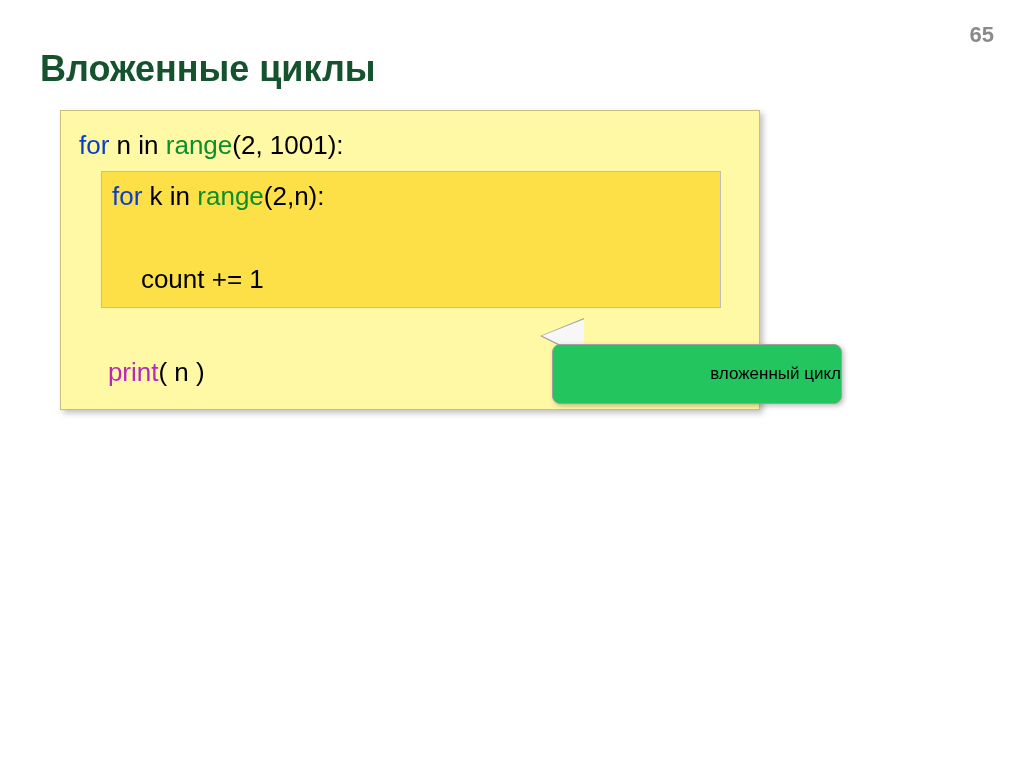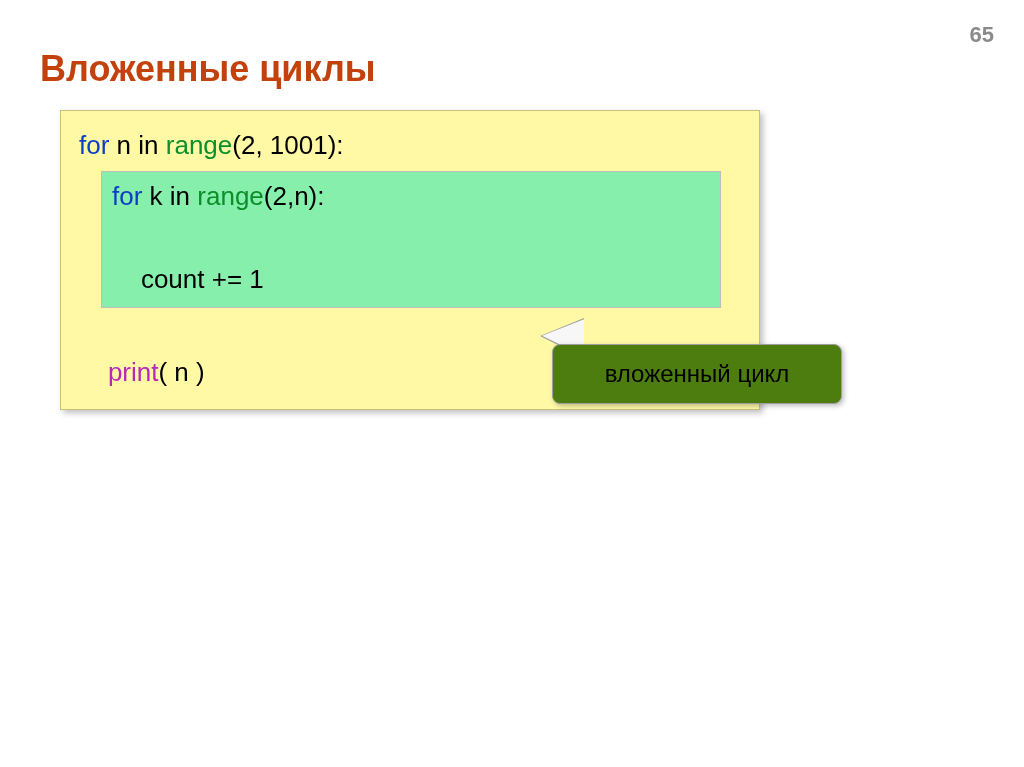--- a/index.html
+++ b/index.html
@@ -18,21 +18,21 @@
     font-size: 22px;
     font-weight: bold;
     color: #8a8a8a;
   }
   .title {
     position: absolute;
     top: 48px;
     left: 40px;
     font-size: 36px;
     font-weight: bold;
-    color: #c2410c;
+    color: #14532d;
   }
   .code-box {
     position: absolute;
     top: 110px;
     left: 60px;
     width: 700px;
     background: #fff9a6;
     border: 1px solid #c9c07a;
     box-shadow: 3px 3px 6px rgba(0,0,0,0.25);
     padding: 14px 18px 14px 18px;
@@ -43,39 +43,39 @@
   .code-box code { font-family: Liberation Sans, sans-serif; white-space: pre; }
   .kw-for  { color: #0a3ec8; }
   .kw-in   { color: #000000; }
   .kw-range{ color: #0a8f2a; }
   .kw-if   { color: #0a3ec8; }
   .kw-print{ color: #b928b9; }
   .op      { color: #000000; }
   .var     { color: #000000; }
   .inner-box {
     margin: 4px 0 4px 22px;
-    background: #86efac;
+    background: #fde047;
     border: 1px solid #bdbdbd;
     padding: 4px 10px 6px 10px;
     width: 620px;
   }
   .callout {
     position: absolute;
     top: 344px;
     left: 552px;
     width: 290px;
     height: 60px;
-    background: #4d7c0f;
+    background: #22c55e;
     border: 1px solid #9e9e9e;
     border-radius: 8px;
     box-shadow: 2px 2px 5px rgba(0,0,0,0.25);
     display: flex;
     align-items: center;
-    justify-content: center;
-    font-size: 24px;
+    justify-content: flex-end;
+    font-size: 17px;
     color: #000000;
   }
   
   .callout-tail {
     position: absolute;
     top: 322px;
     left: 540px;
     width: 0;
     height: 0;
   }

